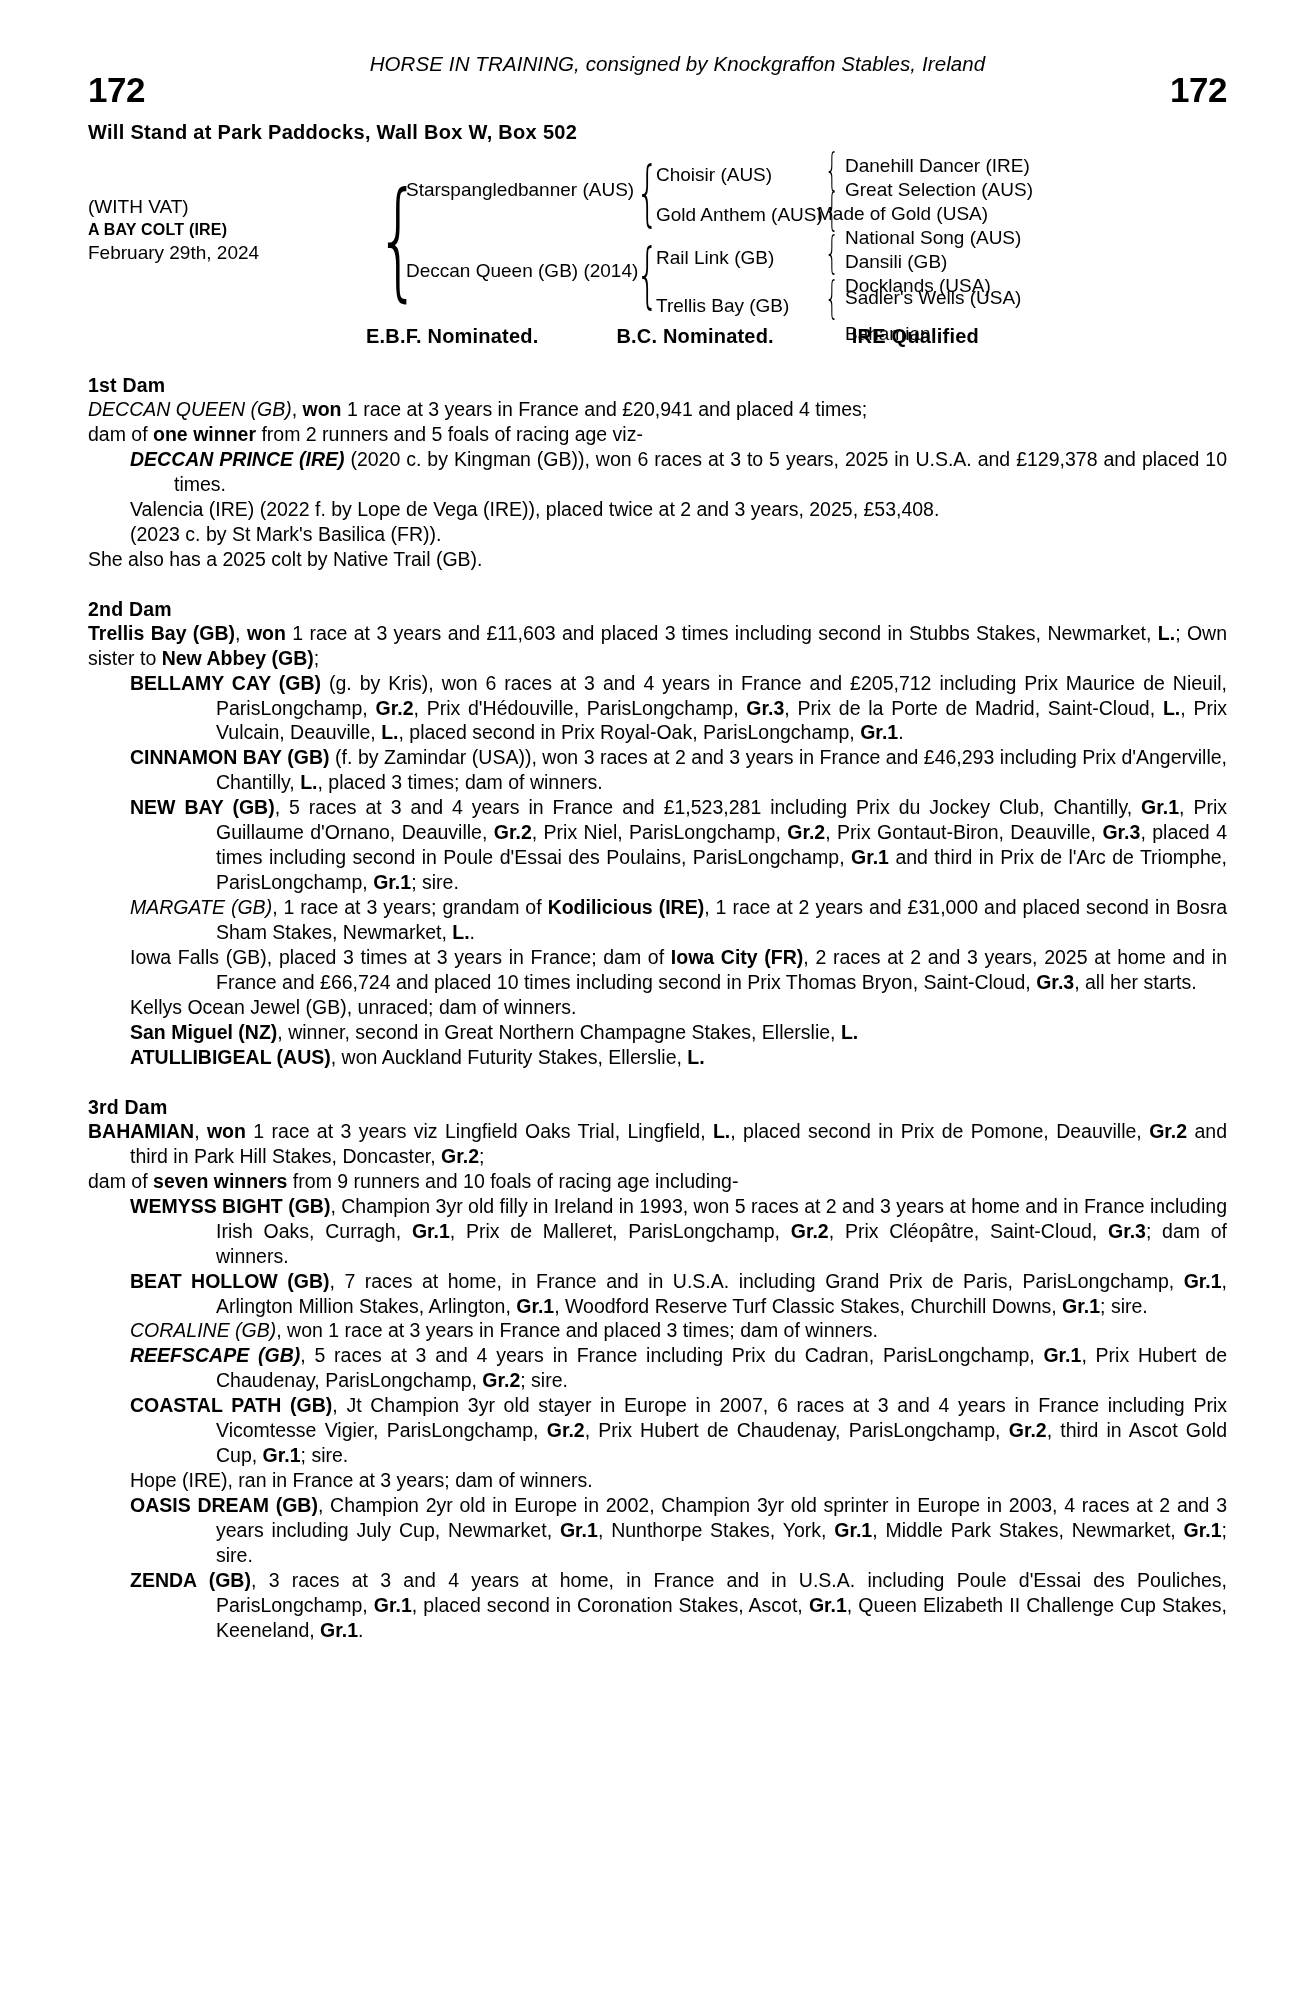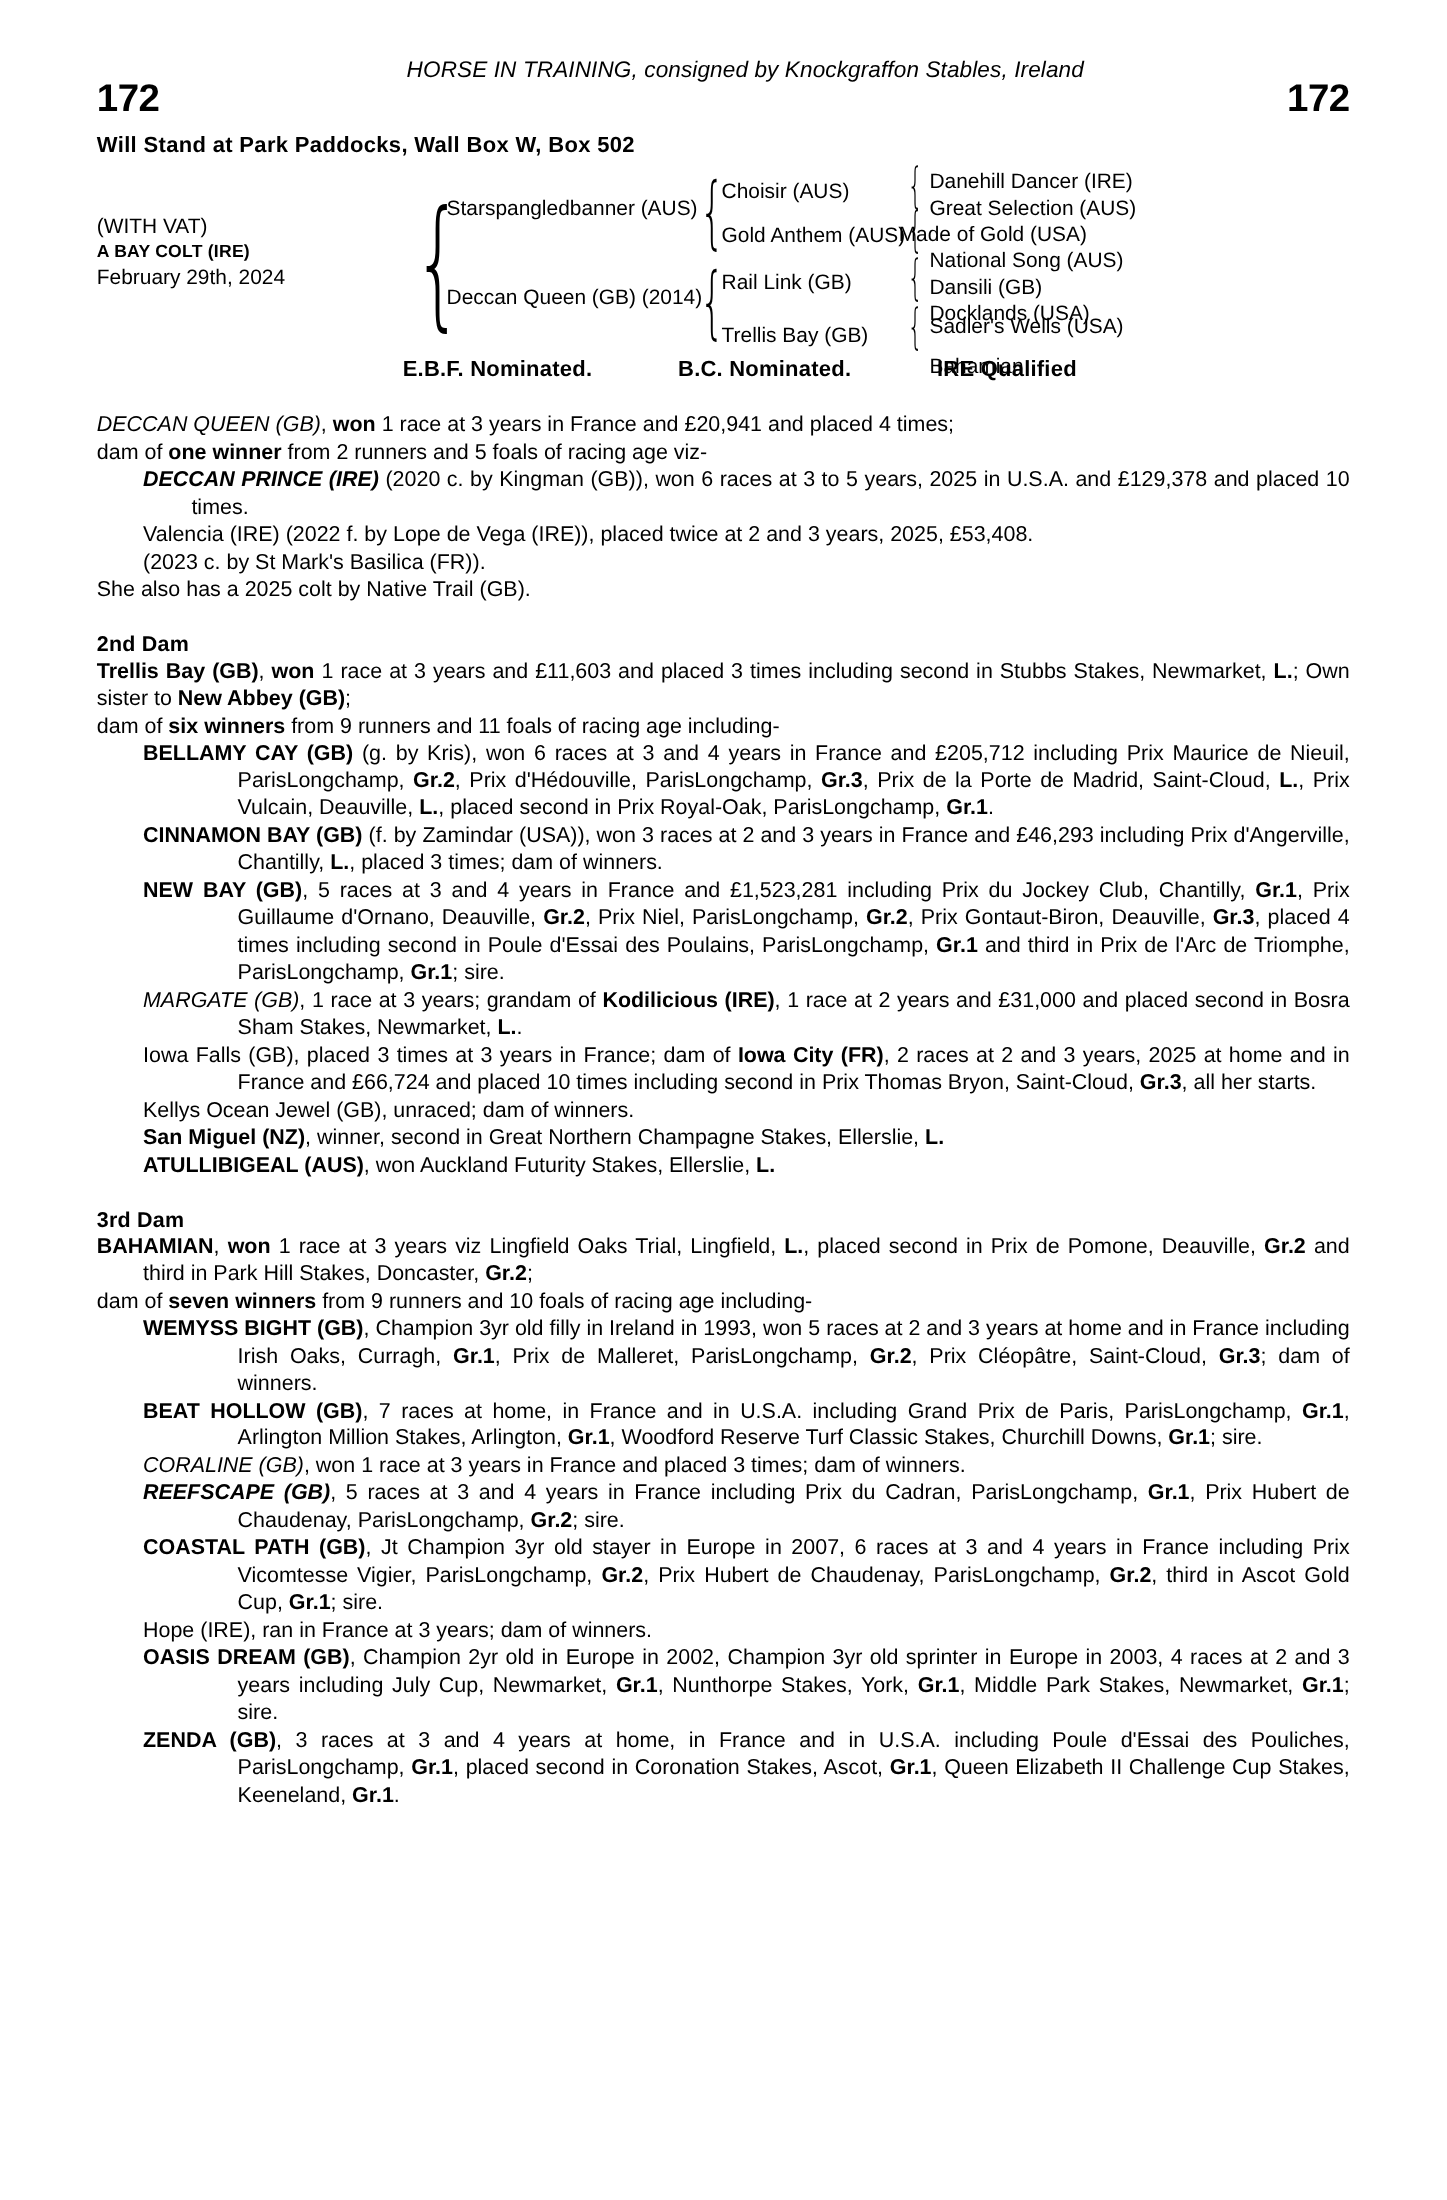--- a/index.html
+++ b/index.html
@@ -163,20 +163,21 @@
     <div class="gen4" style="left:757px; top:166px;">Bahamian</div>
   </div>
 
   <div class="noms">
     <span>E.B.F. Nominated.</span>
     <span>B.C. Nominated.</span>
     <span>IRE Qualified</span>
   </div>
 
   <div class="section">
+    <div class="dam-head">1st Dam</div>
 
     <p class="ped-par nojust">
       <i>DECCAN QUEEN (GB)</i><span>, </span><b>won</b><span> 1 race at 3 years in France and £20,941 and placed 4 times;</span>
     </p>
 
     <p class="ped-par nojust">
       <span>dam of </span><b>one winner</b><span> from 2 runners and 5 foals of racing age viz-</span>
     </p>
 
     <p class="ped-par ind2 ind-hang-left" style="text-indent:-44px; padding-left:86px;">
@@ -194,23 +195,20 @@
     <p class="ped-par nojust">She also has a 2025 colt by Native Trail (GB).</p>
   </div>
 
   <div class="section">
     <div class="dam-head">2nd Dam</div>
 
     <p class="ped-par ind2" style="text-indent:0; padding-left:0;">
       <b>Trellis Bay (GB)</b><span>, </span><b>won</b><span> 1 race at 3 years and £11,603 and placed 3 times including second in Stubbs Stakes, Newmarket, </span><b>L.</b><span>; Own sister to </span><b>New Abbey (GB)</b><span>;</span>
     </p>
 
-    <p class="ped-par nojust">
-      <span>dam of </span><b>six winners</b><span> from 9 runners and 11 foals of racing age including-</span>
-    </p>
 
     <div id="dam2-entries">
         <p class="ped-par" style="padding-left: 128px; text-indent: -86px;"><span style="font-weight: bold;">BELLAMY CAY (GB)</span><span> (g. by Kris), won 6 races at 3 and 4 years in France and £205,712 including Prix Maurice de Nieuil, ParisLongchamp, </span><span style="font-weight: bold;">Gr.2</span><span>, Prix d'Hédouville, ParisLongchamp, </span><span style="font-weight: bold;">Gr.3</span><span>, Prix de la Porte de Madrid, Saint-Cloud, </span><span style="font-weight: bold;">L.</span><span>, Prix Vulcain, Deauville, </span><span style="font-weight: bold;">L.</span><span>, placed second in Prix Royal-Oak, ParisLongchamp, </span><span style="font-weight: bold;">Gr.1</span><span>.</span></p>
         <p class="ped-par" style="padding-left: 128px; text-indent: -86px;"><span style="font-weight: bold;">CINNAMON BAY (GB)</span><span> (f. by Zamindar (USA)), won 3 races at 2 and 3 years in France and £46,293 including Prix d'Angerville, Chantilly, </span><span style="font-weight: bold;">L.</span><span>, placed 3 times; dam of winners.</span></p>
         <p class="ped-par" style="padding-left: 128px; text-indent: -86px;"><span style="font-weight: bold;">NEW BAY (GB)</span><span>, 5 races at 3 and 4 years in France and £1,523,281 including Prix du Jockey Club, Chantilly, </span><span style="font-weight: bold;">Gr.1</span><span>, Prix Guillaume d'Ornano, Deauville, </span><span style="font-weight: bold;">Gr.2</span><span>, Prix Niel, ParisLongchamp, </span><span style="font-weight: bold;">Gr.2</span><span>, Prix Gontaut-Biron, Deauville, </span><span style="font-weight: bold;">Gr.3</span><span>, placed 4 times including second in Poule d'Essai des Poulains, ParisLongchamp, </span><span style="font-weight: bold;">Gr.1</span><span> and third in Prix de l'Arc de Triomphe, ParisLongchamp, </span><span style="font-weight: bold;">Gr.1</span><span>; sire.</span></p>
         <p class="ped-par" style="padding-left: 128px; text-indent: -86px;"><span style="font-style: italic;">MARGATE (GB)</span><span>, 1 race at 3 years; grandam of </span><span style="font-weight: bold;">Kodilicious (IRE)</span><span>, 1 race at 2 years and £31,000 and placed second in Bosra Sham Stakes, Newmarket, </span><span style="font-weight: bold;">L.</span><span>.</span></p>
         <p class="ped-par" style="padding-left: 128px; text-indent: -86px;"><span>Iowa Falls (GB)</span><span>, placed 3 times at 3 years in France; dam of </span><span style="font-weight: bold;">Iowa City (FR)</span><span>, 2 races at 2 and 3 years, 2025 at home and in France and £66,724 and placed 10 times including second in Prix Thomas Bryon, Saint-Cloud, </span><span style="font-weight: bold;">Gr.3</span><span>, all her starts.</span></p>
         <p class="ped-par" style="padding-left: 42px; text-indent: 0px; text-align: left;"><span>Kellys Ocean Jewel (GB)</span><span>, unraced; dam of winners.</span></p>
         <p class="ped-par" style="padding-left: 128px; text-indent: -86px;"><span style="font-weight: bold;">San Miguel (NZ)</span><span>, winner, second in Great Northern Champagne Stakes, Ellerslie, </span><span style="font-weight: bold;">L.</span><span></span></p>
         <p class="ped-par" style="padding-left: 128px; text-indent: -86px;"><span style="font-weight: bold;">ATULLIBIGEAL (AUS)</span><span>, won Auckland Futurity Stakes, Ellerslie, </span><span style="font-weight: bold;">L.</span><span></span></p>

